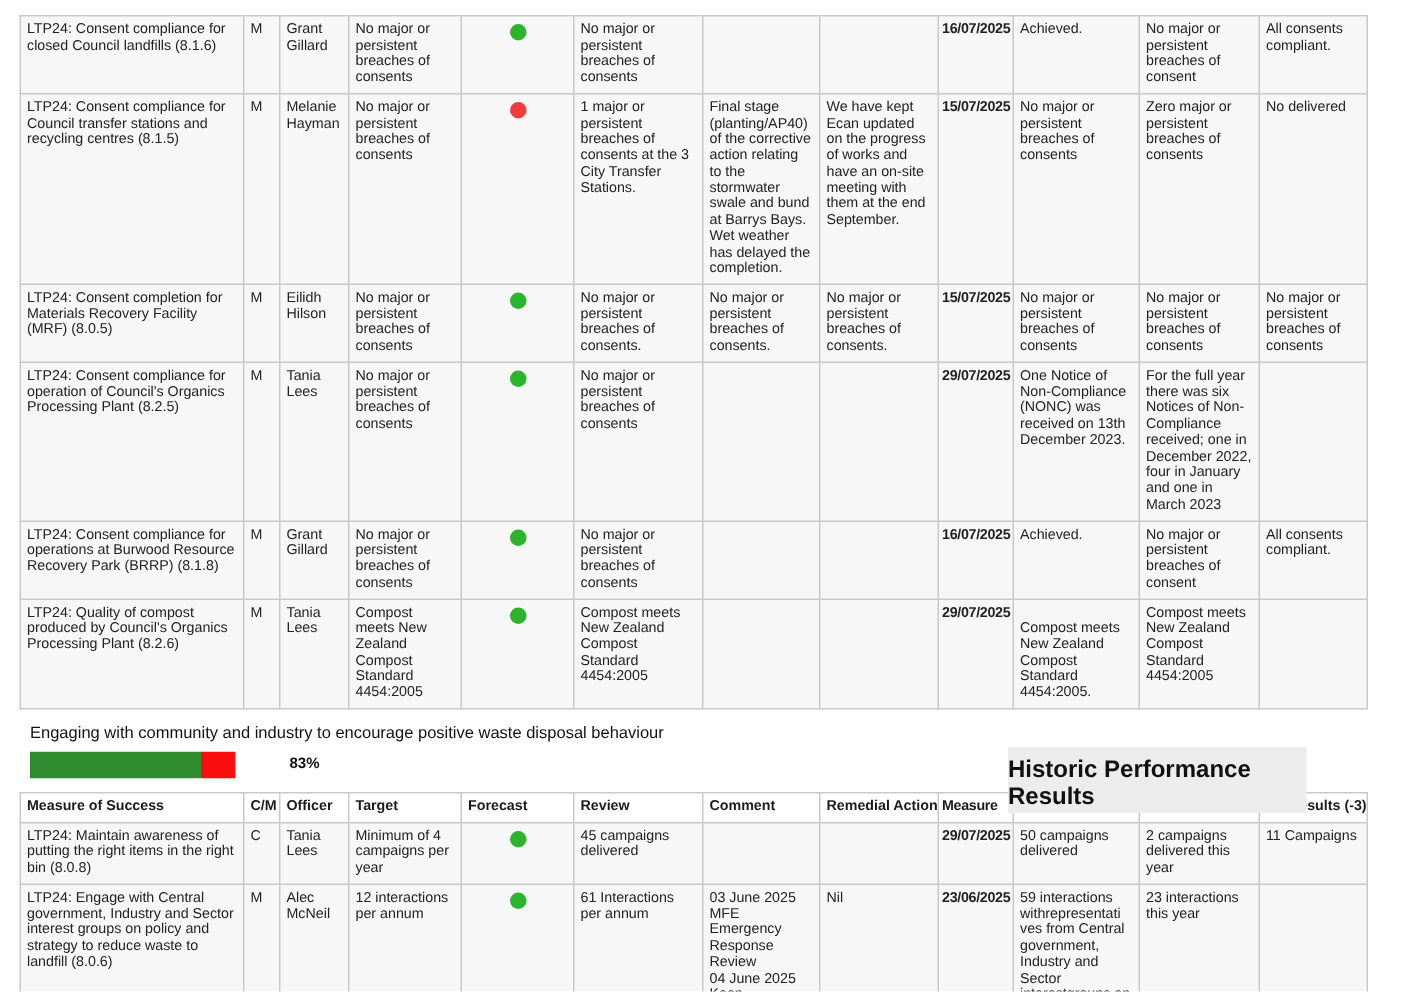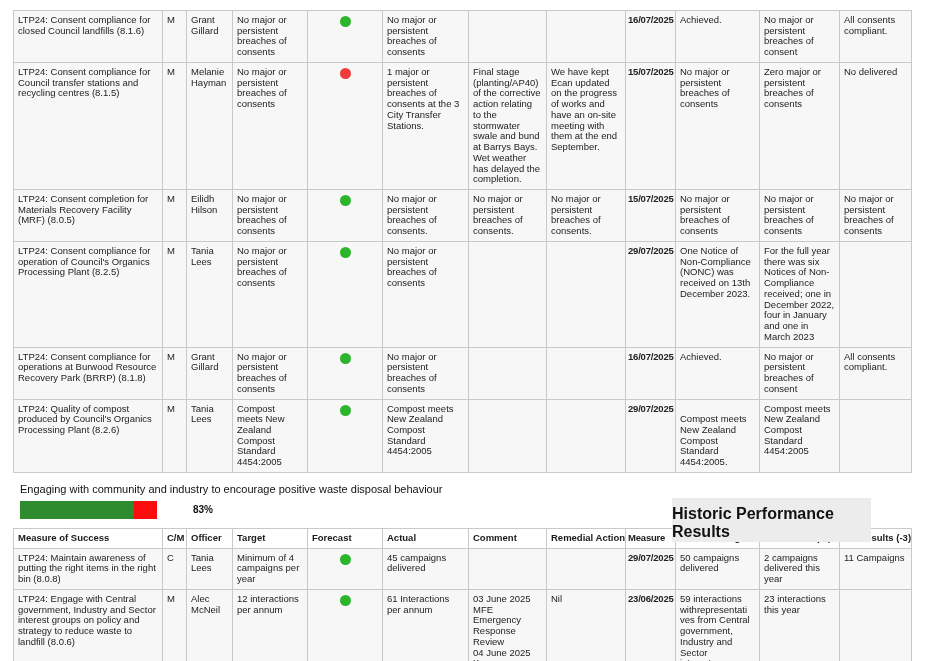--- a/index.html
+++ b/index.html
@@ -226,21 +226,21 @@
           <col style="width: 80px;">
           <col style="width: 72px;">
         </colgroup>
       <thead>
         <tr>
             <th class="c1">Measure of Success</th>
             <th class="c2">C/M</th>
             <th class="c3">Officer</th>
             <th class="c4">Target</th>
             <th class="c5">Forecast</th>
-            <th class="c6">Actual</th>
+            <th class="c6">Review</th>
             <th class="c7">Comment</th>
             <th class="c8">Remedial Action</th>
             <th class="c9">Measure</th>
             <th class="c10">Prev. YE Target</th>
             <th class="c11">YE Results (-6)</th>
             <th class="c12">YE Results (-3)</th>
           </tr>
       </thead>
       <tbody>
           <tr>

